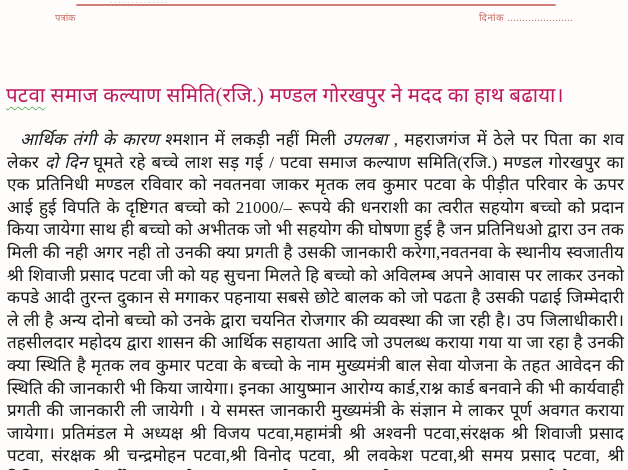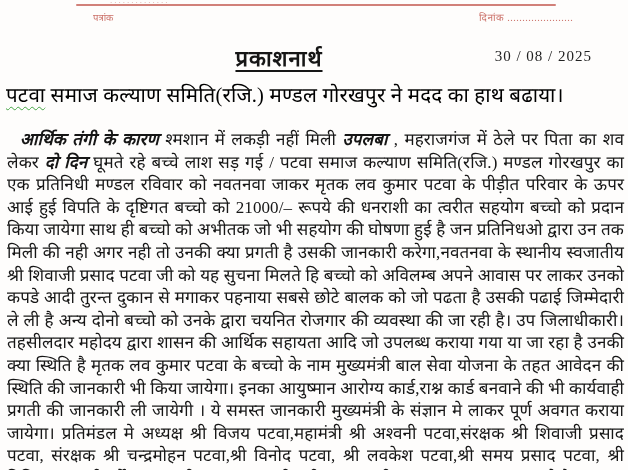--- a/index.html
+++ b/index.html
@@ -20,21 +20,21 @@
     position:absolute;top:-5px;left:110px;
     font-size:9px;color:#dca49e;letter-spacing:2px;
     white-space:nowrap;
   }
   .lh-rule{
     position:absolute;top:4px;left:76px;width:480px;height:2px;
     background:#c2564d;opacity:.75;border-radius:1px;
   }
   .lh-patrank{
     position:absolute;top:11px;left:55px;
-    font-size:9.5px;color:#cb7169;margin-left:38px;
+    font-size:9.5px;color:#cb7169;
   }
   .lh-dinank{
     position:absolute;top:10px;left:479px;
     font-size:10px;color:#cb7169;white-space:nowrap;letter-spacing:.5px;
   }
   
   .title-row{
     position:absolute;top:42px;left:0;right:0;height:34px;
   }
   .doc-title{
@@ -47,56 +47,52 @@
     text-decoration-thickness:1.5px;
     letter-spacing:1px;
   }
   .doc-date{
     position:absolute;top:6px;right:36px;
     font-size:15px;color:#222;letter-spacing:1px;white-space:nowrap;
   }
   
   .headline{
     position:absolute;top:82px;left:6px;right:3px;
-    font-size:20.5px;line-height:27px;color:#000000;
+    font-size:20.5px;line-height:27px;color:#be185d;
     letter-spacing:.2px;
   }
   .headline .squiggle{
     text-decoration:underline wavy var(--squiggle,#44a544);
     text-decoration-thickness:1px;
     text-underline-offset:4px;
   }
   
   .body-text{
     position:absolute;top:129px;left:7px;right:4px;
     font-size:17px;line-height:22.6px;
     text-align:justify;color:#161616;
     text-indent:13px;
     letter-spacing:.1px;
   }
-  .bi{font-weight:bold;font-style:italic;}
+  .bi{font-weight:normal;font-style:italic;}
   .b{font-weight:normal;}
 </style>
 </head>
 <body>
 
 <div class="page">
 
   <div class="lh-top-fragment">..............</div>
   <div class="lh-rule" style="background: rgb(194, 86, 77);"></div>
   <div class="lh-patrank">पत्रांक</div>
   <div class="lh-dinank">
     <span>दिनांक</span>
     <span>......................</span>
   </div>
 
-  <div class="title-row">
-    <div class="doc-title">प्रकाशनार्थ</div>
-    <div class="doc-date">30 / 08 / 2025</div>
-  </div>
 
   <div class="headline" style="--squiggle: #44a544;">
     <span class="squiggle">पटवा</span><span> समाज कल्याण समिति(रजि.) मण्डल गोरखपुर ने मदद का हाथ बढाया।</span>
   </div>
 
   <div class="body-text">
     <span class="bi">आर्थिक तंगी के कारण</span>
     <span class="b">श्मशान में लकड़ी नहीं मिली </span>
     <span class="bi">उपलबा</span>
     <span class="b">, महराजगंज में ठेले पर पिता का शव लेकर </span>

